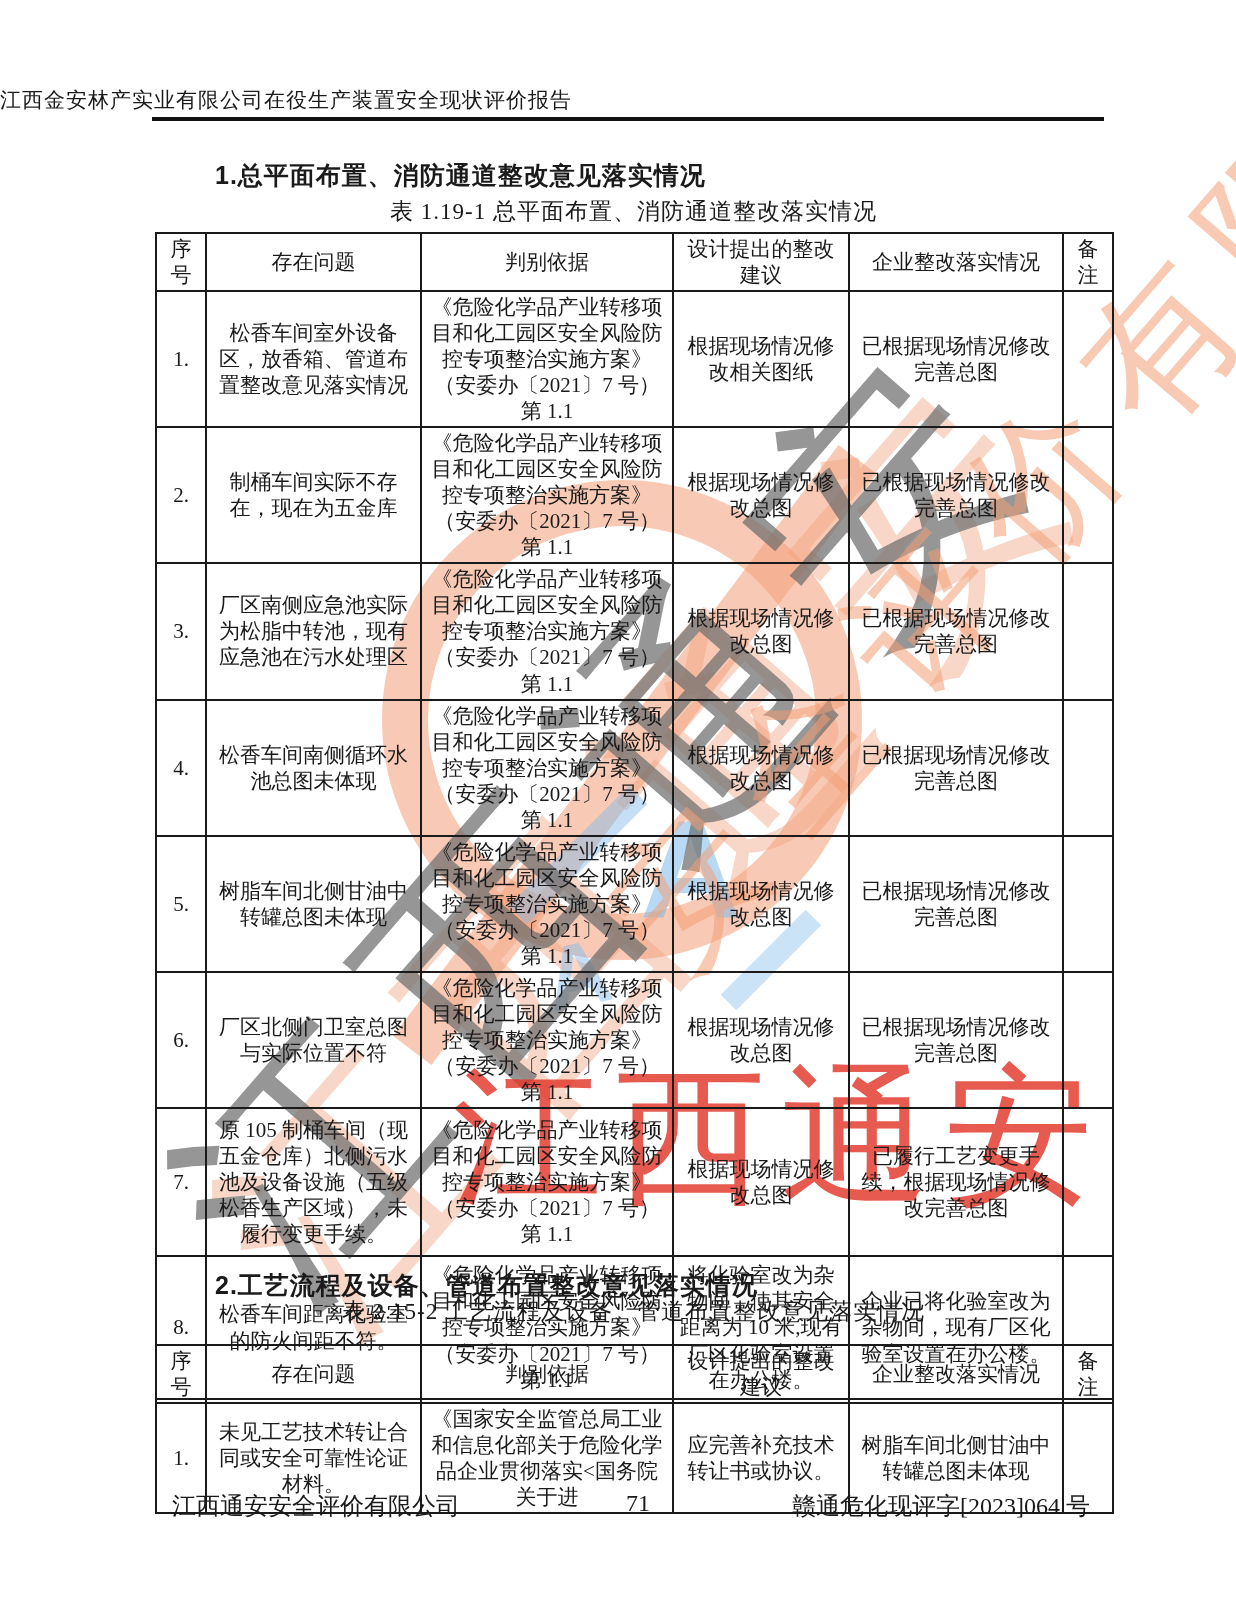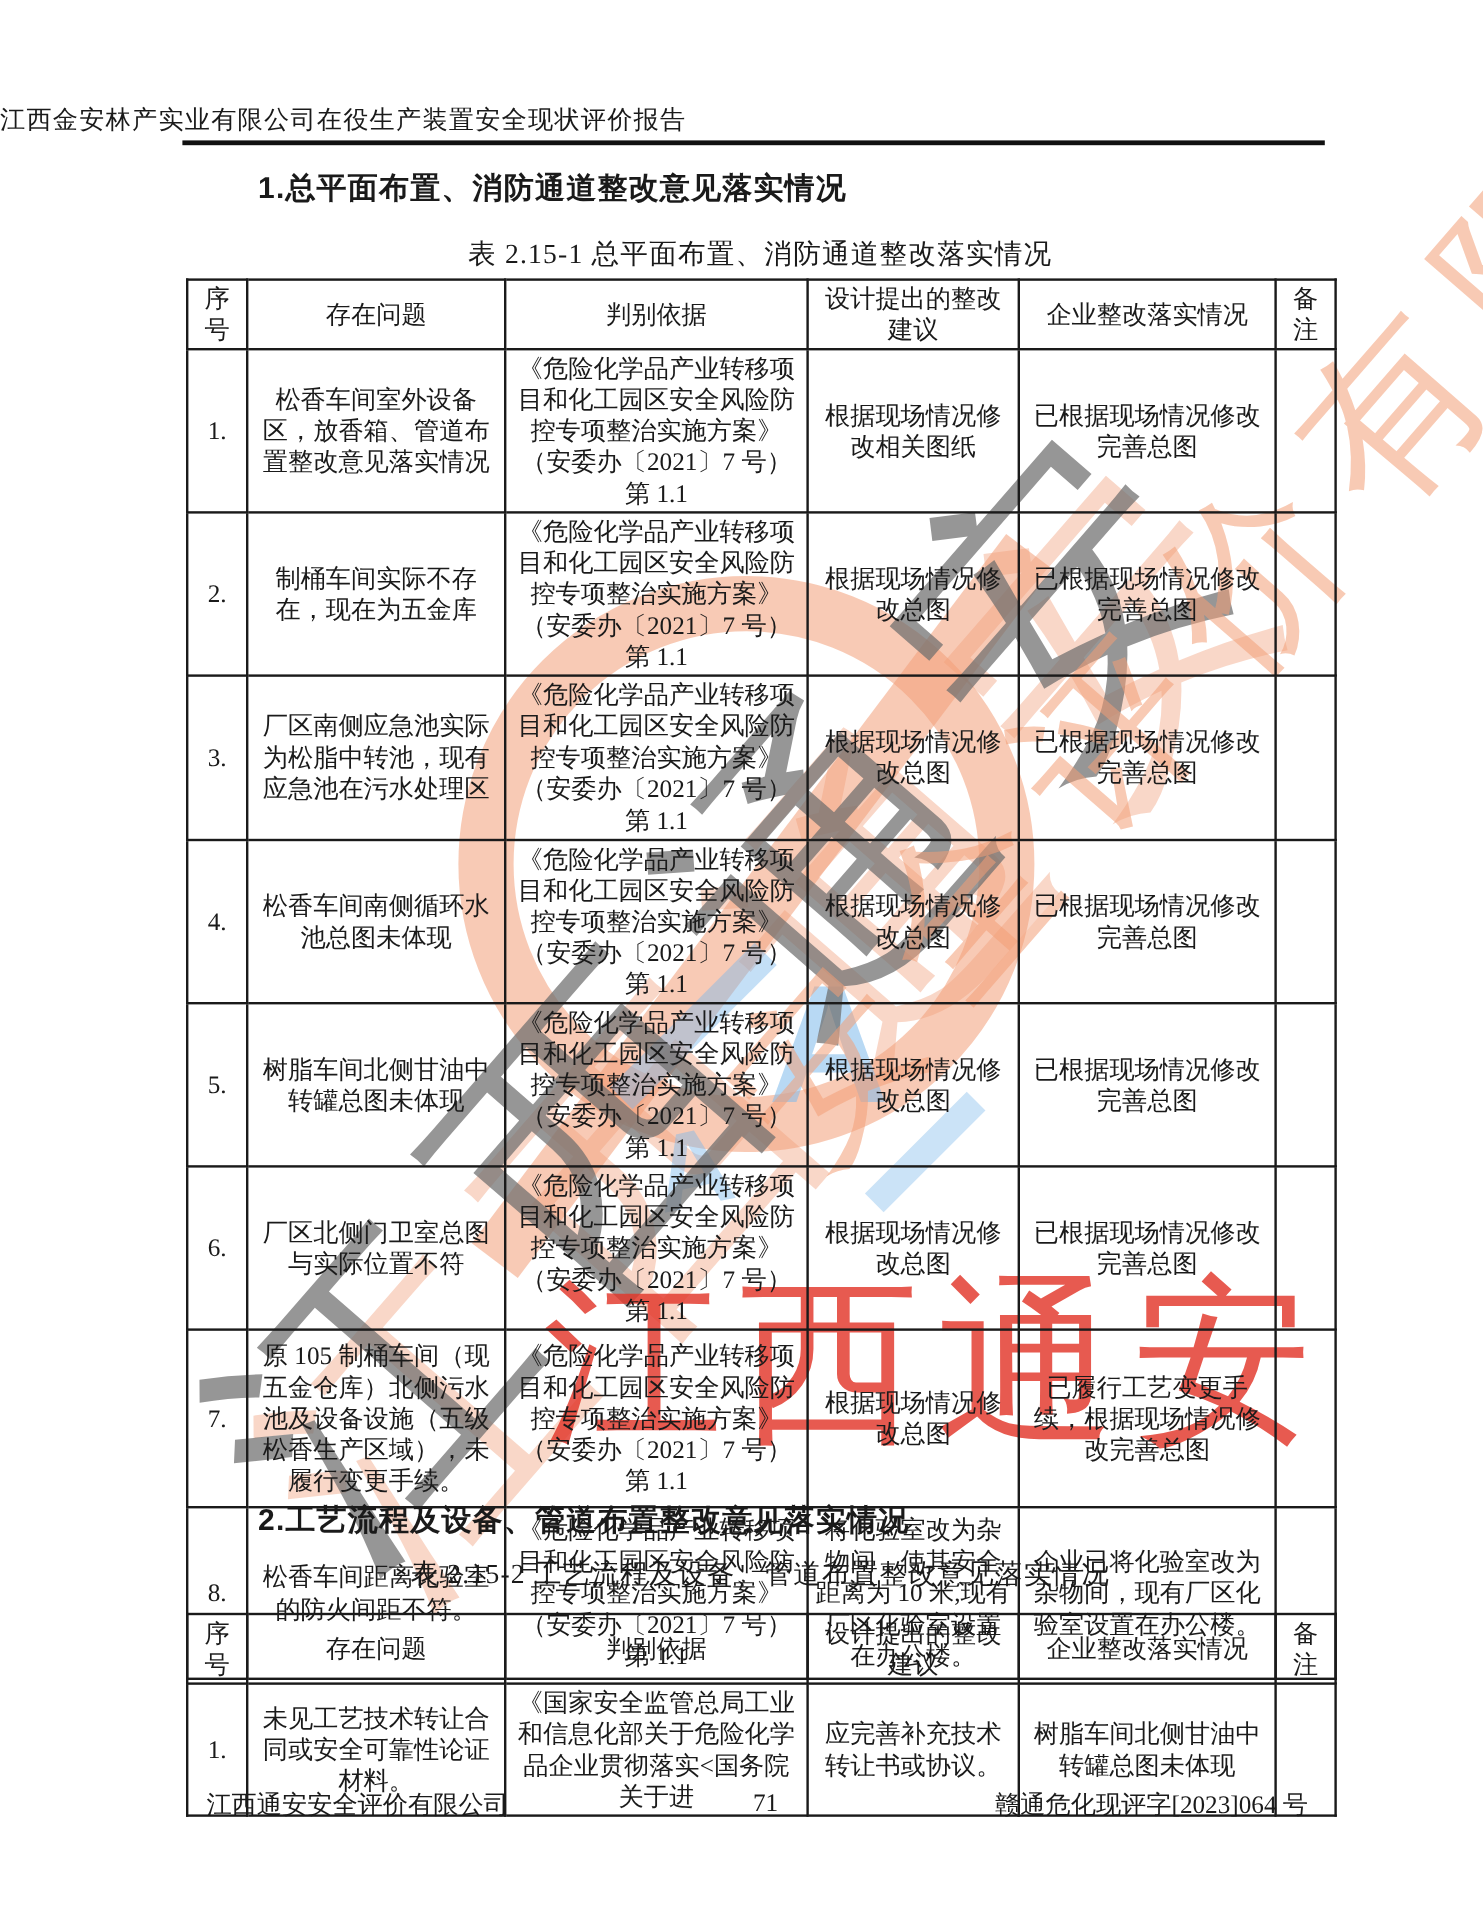--- a/index.html
+++ b/index.html
@@ -78,21 +78,21 @@
     position:absolute;left:0;top:86px;width:1236px;
     font-size:21px;letter-spacing:1px;
   }
   .doc-header-rule{
     position:absolute;left:152px;top:117px;width:952px;height:4px;
     background:#111;
   }
   .sec-heading{
     position:absolute;left:215px;
     font-family:"Liberation Sans","DejaVu Sans",sans-serif;
-    font-weight:bold;font-size:25px;letter-spacing:1px;
+    font-weight:bold;font-size:25px;letter-spacing:1px;margin-top:19px;
   }
   .sec1-heading{top:140px;}
   .sec2-heading{top:1250px;}
   .tbl-title{
     position:absolute;left:155px;width:957px;text-align:center;
     font-size:23px;letter-spacing:1px;
   }
   .tbl1-title{top:196px;}
   .tbl2-title{top:1296px;}
   table.rpt{
@@ -116,21 +116,21 @@
   .tbl1 tr.r2 td{height:102px;}
   .tbl1 tr.r3 td{height:104px;}
   .tbl1 tr.r4 td{height:114px;}
   .tbl1 tr.r5 td{height:111px;}
   .tbl1 tr.r6 td{height:107px;}
   .tbl1 tr.r7 td{height:142px;}
   .tbl1 tr.r8 td{height:137px;}
   .tbl2 tr.r1 td{height:85px;}
   .doc-footer{
     position:absolute;left:0;top:1490px;width:1236px;height:28px;
-    font-size:21px;
+    font-size:24px;
   }
   .doc-footer .f-left{position:absolute;left:172px;}
   .doc-footer .f-center{position:absolute;left:0;width:1236px;text-align:center;padding-left:20px;}
   .doc-footer .f-right{position:absolute;right:146px;}
 </style>
 </head>
 <body>
 
 <div class="page">
 
@@ -146,21 +146,21 @@
     <div class="wm-diag-orange-small">安全评价有限公司</div>
     <div class="wm-red-stamp">江西通安</div>
   </div>
 
   <div class="content">
 
     <div class="doc-header">江西金安林产实业有限公司在役生产装置安全现状评价报告</div>
     <div class="doc-header-rule"></div>
 
     <div class="sec-heading sec1-heading">1.总平面布置、消防通道整改意见落实情况</div>
-    <div class="tbl-title tbl1-title">表 2.15-1  总平面布置、消防通道整改落实情况</div>
+    <div class="tbl-title tbl1-title">表 1.19-1  总平面布置、消防通道整改落实情况</div>
 
     <table class="rpt tbl1">
       <colgroup>
         <col style="width:50px">
           <col style="width:215px">
           <col style="width:252px">
         <col style="width:176px">
           <col style="width:214px">
           <col style="width:50px">
       </colgroup>

